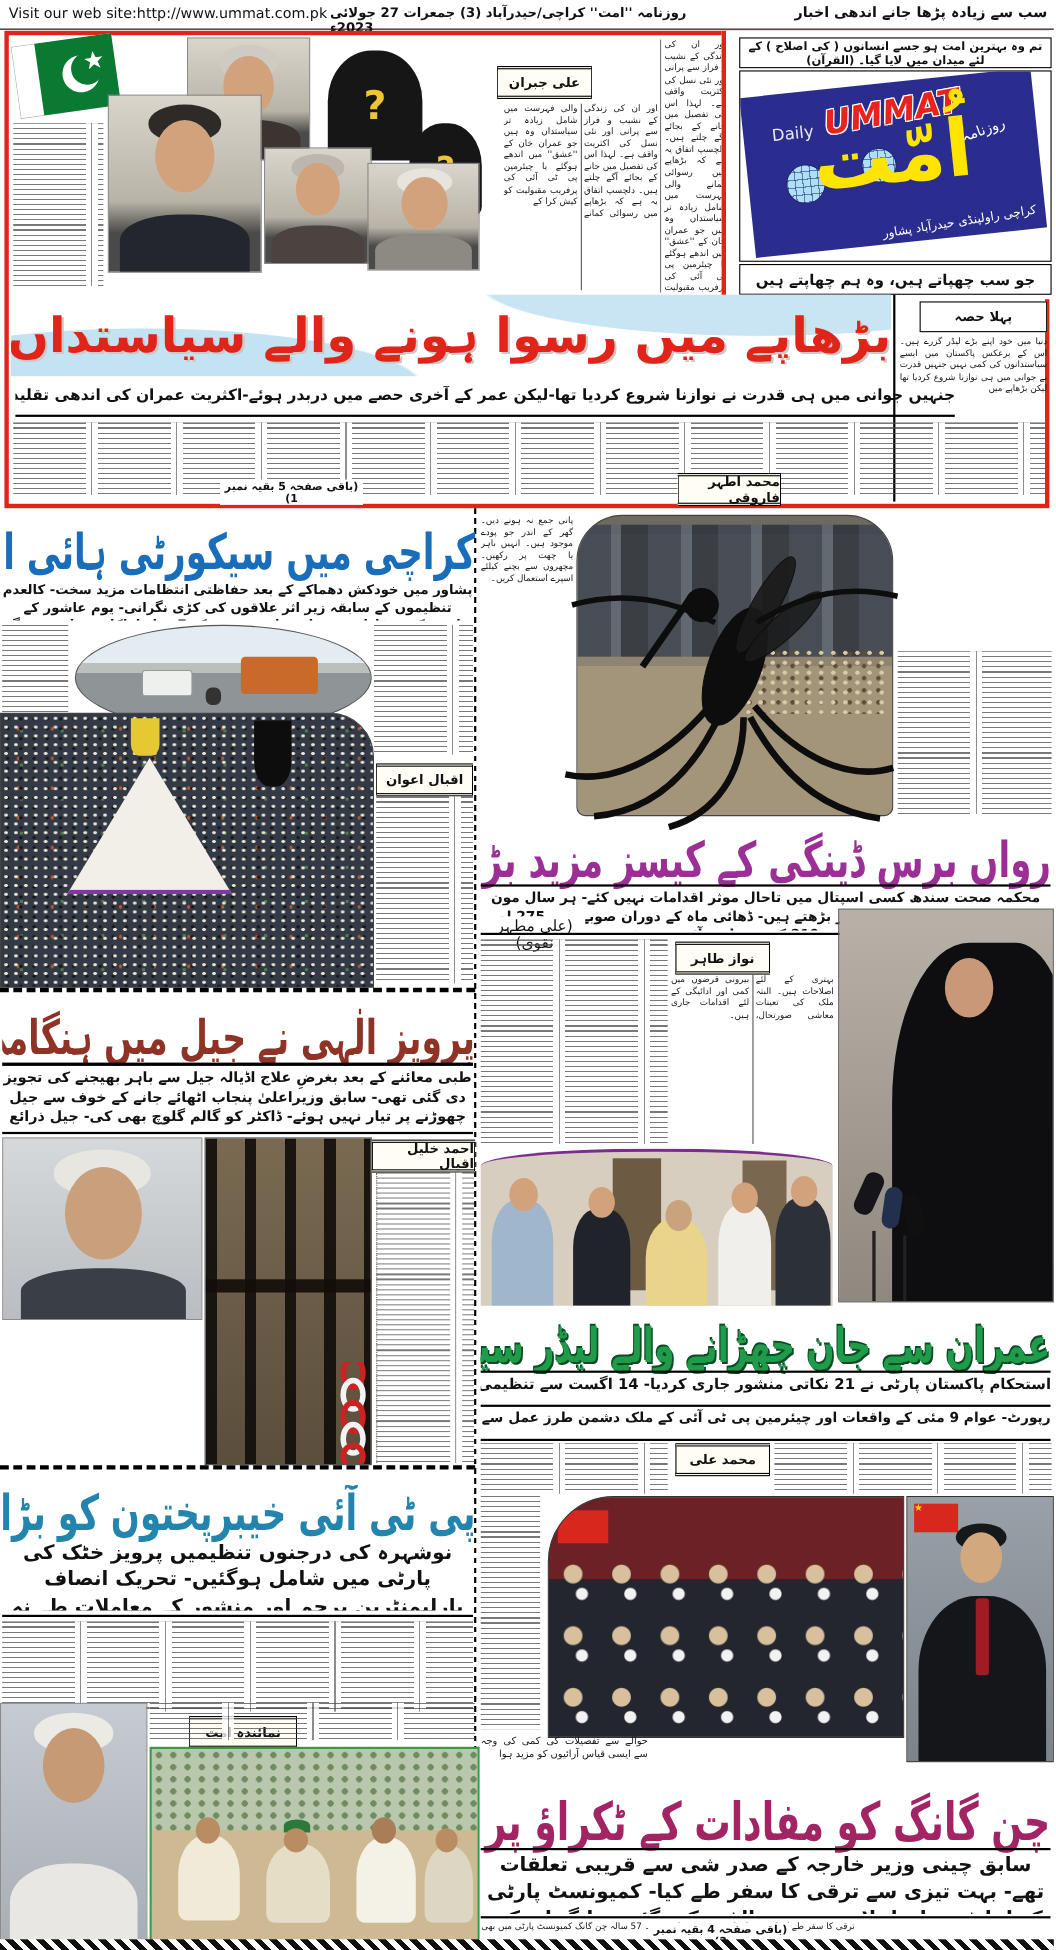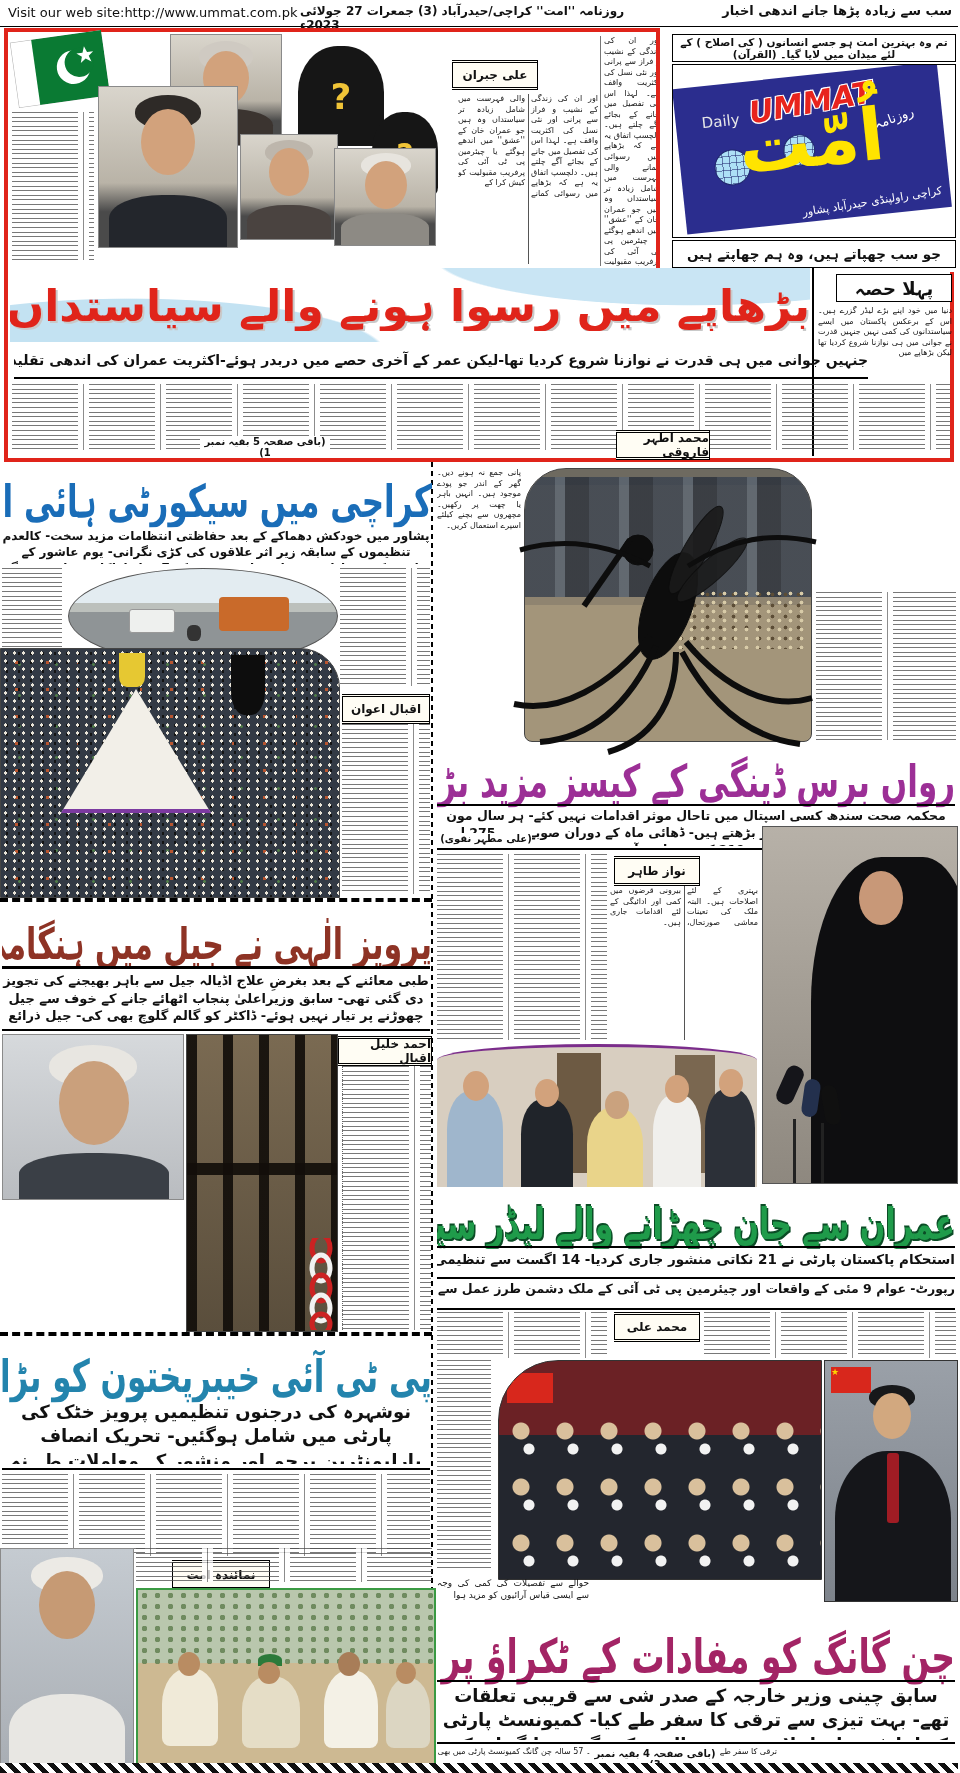--- a/index.html
+++ b/index.html
@@ -108,21 +108,21 @@
         <span class="abs ur" style="left:0;right:8px;bottom:4px;text-align:right;color:#fff;font-size:11px;letter-spacing:2px;transform:rotate(-3deg)">کراچی  راولپنڈی  حیدرآباد  پشاور</span>
       </div>
     </div>
     <div class="abs frame ctr ur" style="left:12px;top:212px;width:282px;height:26px;font-size:13.5px;font-weight:bold">جو سب چھپاتے ہیں، وہ ہم چھاپتے ہیں</div>
   </div>
 
   <div class="abs clouds ctr" style="left:10px;top:268px;width:800px;height:74px">
     <span class="hl ur" style="font-size:44px;color:#e0241a;text-shadow:2px 2px 0 #c9c9c9">بڑھاپے میں رسوا ہونے والے سیاستداں</span>
   </div>
   <div class="abs hrule" style="left:812px;top:268px;width:2px;height:188px"></div>
-  <div class="abs frame ctr ur" style="left:836px;top:274px;width:114px;height:26px;font-weight:bold;font-size:18px">پہلا حصہ</div>
+  <div class="abs frame ctr ur" style="left:836px;top:274px;width:114px;height:26px;font-weight:bold;font-size:12px">پہلا حصہ</div>
   <div class="abs snip ur" style="left:818px;top:306px;width:134px;height:146px">
     <span>دنیا میں خود اپنے بڑے لیڈر گزرے ہیں۔</span> <span>اس کے برعکس پاکستان میں ایسے سیاستدانوں کی کمی نہیں جنہیں قدرت نے جوانی میں ہی نوازنا شروع کردیا تھا لیکن بڑھاپے میں</span>
   </div>
 
   <div class="abs ctr" style="left:14px;top:346px;width:854px;height:28px">
     <span class="hl ur sub" style="font-size:14px">جنہیں جوانی میں ہی قدرت نے نوازنا شروع کردیا تھا-لیکن عمر کے آخری حصے میں دربدر ہوئے-اکثریت عمران کی اندھی تقلید کرنے والوں کی ہے-خصوصی رپورٹ</span>
   </div>
   <div class="abs hrule" style="left:14px;top:377px;width:854px;height:2px"></div>
   <div class="abs fl" style="left:12px;top:384px;width:938px;height:66px"></div>
   <div class="abs ur" style="left:200px;top:436px;width:130px;font-size:10px;font-weight:bold;background:#fff;text-align:center">(باقی صفحہ 5 بقیہ نمبر 1)</div>
@@ -179,21 +179,21 @@
       <path d="M188 120 C232 92,272 86,316 96" stroke-width="5" fill="none"></path>
     </g>
   </svg>
   <div class="abs fl" style="left:816px;top:592px;width:140px;height:148px"></div>
 
   <div class="abs ctr" style="left:437px;top:744px;width:518px;height:58px">
     <span class="hl ur stretch" style="font-size:31px;color:#9c2f96">رواں برس ڈینگی کے کیسز مزید بڑھنے کے امکانات</span>
   </div>
   <div class="abs hrule" style="left:437px;top:804px;width:518px;height:2px"></div>
   <div class="abs ur sub" style="left:437px;top:808px;width:518px;height:38px;font-size:12.5px;overflow:hidden">محکمہ صحت سندھ کسی اسپتال میں تاحال موثر اقدامات نہیں کئے- ہر سال مون سون کی بارشوں کے بعد کیسز بڑھتے ہیں- ڈھائی ماہ کے دوران صوبے میں 275 اور کراچی میں 219 کیس سامنے آئے- رپورٹ</div>
-  <div class="abs ur" style="left:440px;top:833px;width:92px;font-size:10px;font-weight:bold;background:#fff;text-align:center">(علی مطہر نقوی)</div>
+  <div class="abs ur" style="left:440px;top:833px;width:92px;font-size:14px;font-weight:normal;background:#fff;text-align:center">(علی مطہر نقوی)</div>
   <div class="abs hrule" style="left:437px;top:848px;width:518px;height:2px"></div>
 
   <div class="abs fl" style="left:437px;top:854px;width:170px;height:186px"></div>
   <div class="abs bybox" style="left:614px;top:856px;width:84px;height:24px">نواز طاہر</div>
   <div class="abs snip snip2 ur" style="left:610px;top:886px;width:148px;height:154px">
     <span>بہتری کے لئے اصلاحات ہیں۔ البتہ ملک کی تعینات معاشی صورتحال، بیرونی قرضوں میں کمی اور ادائیگی کے لئے اقدامات جاری ہیں۔</span>
   </div>
 
   <div class="abs" style="left:762px;top:826px;width:194px;height:356px;border:1px solid #555;overflow:hidden;background:linear-gradient(#b7b1a8,#8e887f)">
     <span class="abs" style="left:48px;top:30px;width:160px;height:330px;background:#0e0e10;border-radius:44% 30% 0 0"></span>

